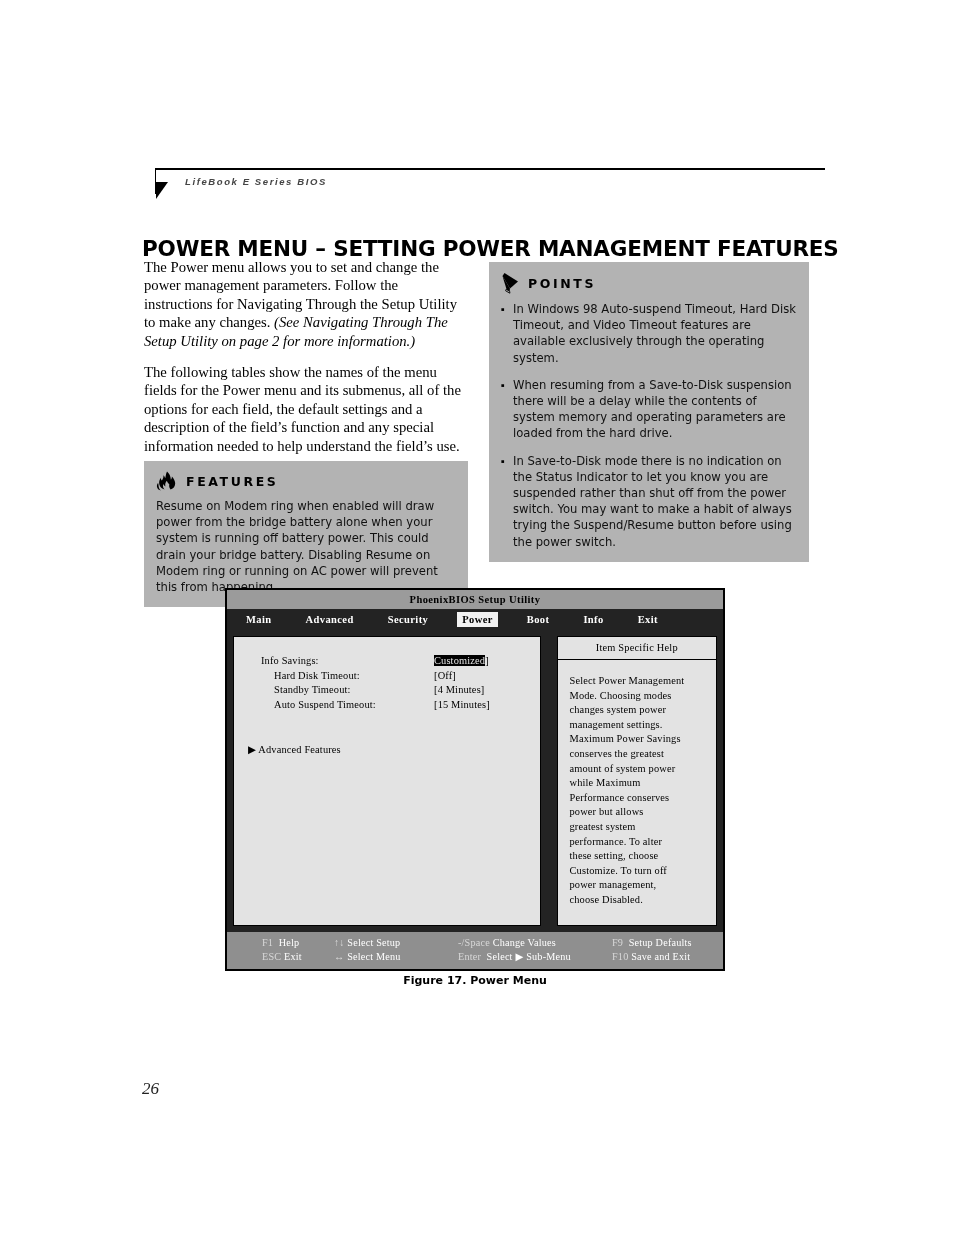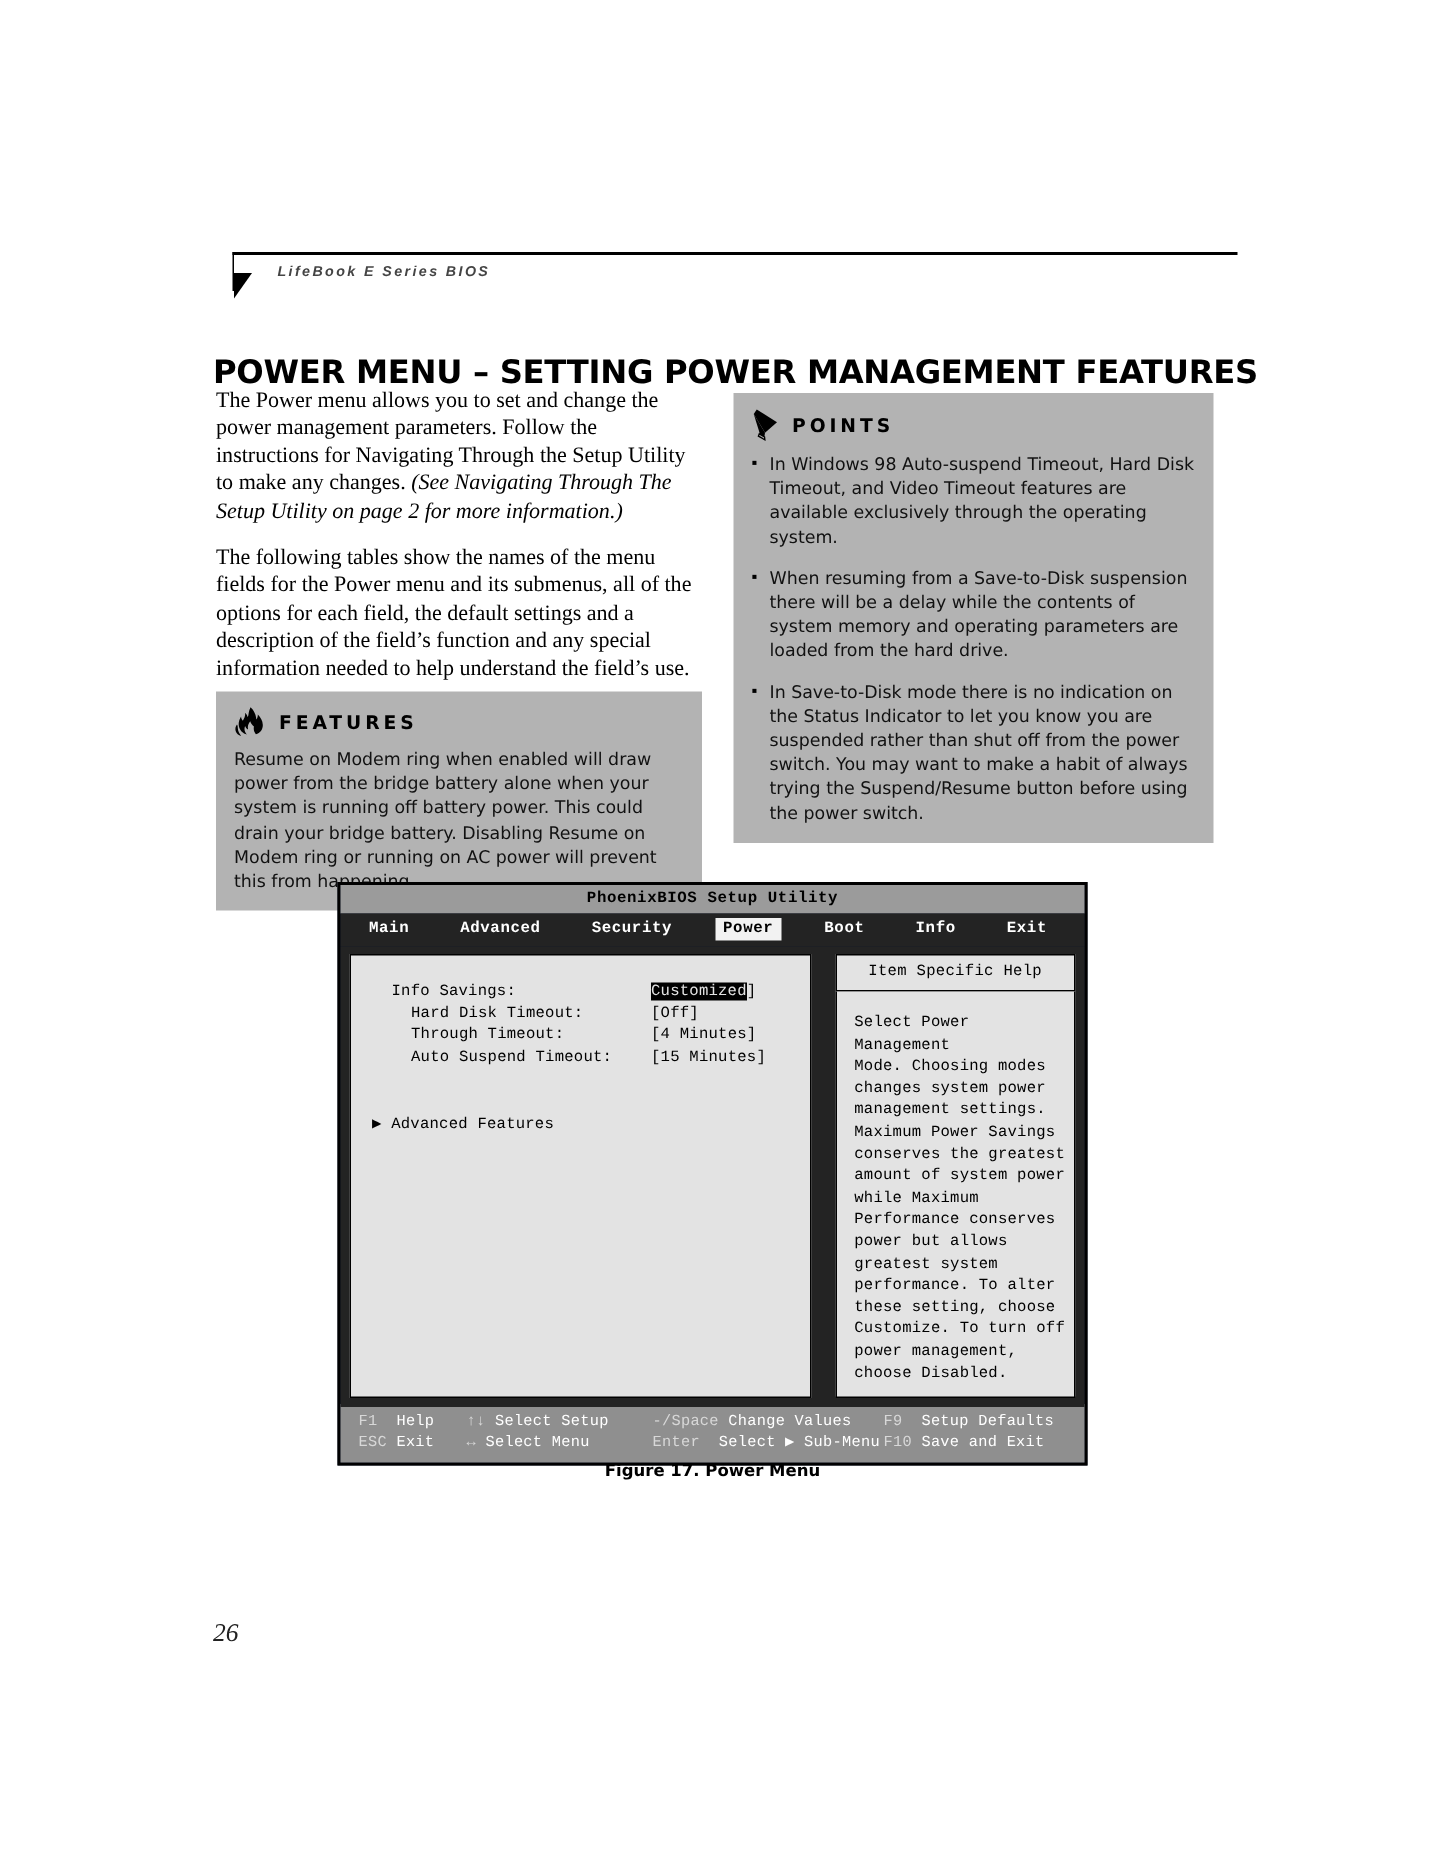--- a/index.html
+++ b/index.html
@@ -156,22 +156,22 @@
   #bios-figure {
     position: absolute;
     left: 225px;
     top: 588px;
     width: 500px;
   }
   #bios-screen {
     width: 500px;
     border: 2px solid #000;
     box-sizing: border-box;
-    background: #0f172a;
-    font-family: Liberation Mono, monospace;
+    background: #15803d;
+    font-family: Liberation Serif, serif;
   }
   #bios-titlebar {
     background: #9b9b9b;
     color: #000;
     text-align: center;
     font-size: 10.5px;
     font-weight: bold;
     letter-spacing: 0.4px;
     padding: 3px 0 3px 0;
     line-height: 13px;
@@ -272,21 +272,21 @@
   .footer-row {
     display: flex;
     font-size: 10.2px;
     line-height: 14px;
     letter-spacing: 0.2px;
     white-space: pre;
     padding-left: 12px;
   }
   .fkey { color: #d8d8d8; }
   .flabel { color: #ffffff; }
-  .fc1 { width: 72px; }
+  .fc1 { width: 72px; margin-left: 23px; }
   .fc2 { width: 124px; }
   .fc3 { width: 154px; }
   .fc4 { width: auto; }
 
   #figure-caption {
     position: absolute;
     left: 225px;
     top: 974px;
     width: 500px;
     text-align: center;
@@ -381,21 +381,21 @@
           <span class="setting-label" style="width:200px;padding-left:27px;box-sizing:border-box;">Info Savings:</span>
           <span class="setting-value"><span class="inv">Customized</span>]</span>
         </div>
 
         <div class="setting-row">
           <span class="setting-label" style="width:200px;padding-left:40px;box-sizing:border-box;">Hard Disk Timeout:</span>
           <span class="setting-value">[<span>Off</span>]</span>
         </div>
 
         <div class="setting-row">
-          <span class="setting-label" style="width:200px;padding-left:40px;box-sizing:border-box;">Through Timeout:</span>
+          <span class="setting-label" style="width:200px;padding-left:40px;box-sizing:border-box;">Standby Timeout:</span>
           <span class="setting-value">[<span>4 Minutes</span>]</span>
         </div>
 
         <div class="setting-row">
           <span class="setting-label" style="width:200px;padding-left:40px;box-sizing:border-box;">Auto Suspend Timeout:</span>
           <span class="setting-value">[<span>15 Minutes</span>]</span>
         </div>
 
         <div id="advanced-features-row"><span>▶</span> <span>Advanced Features</span></div>
 

